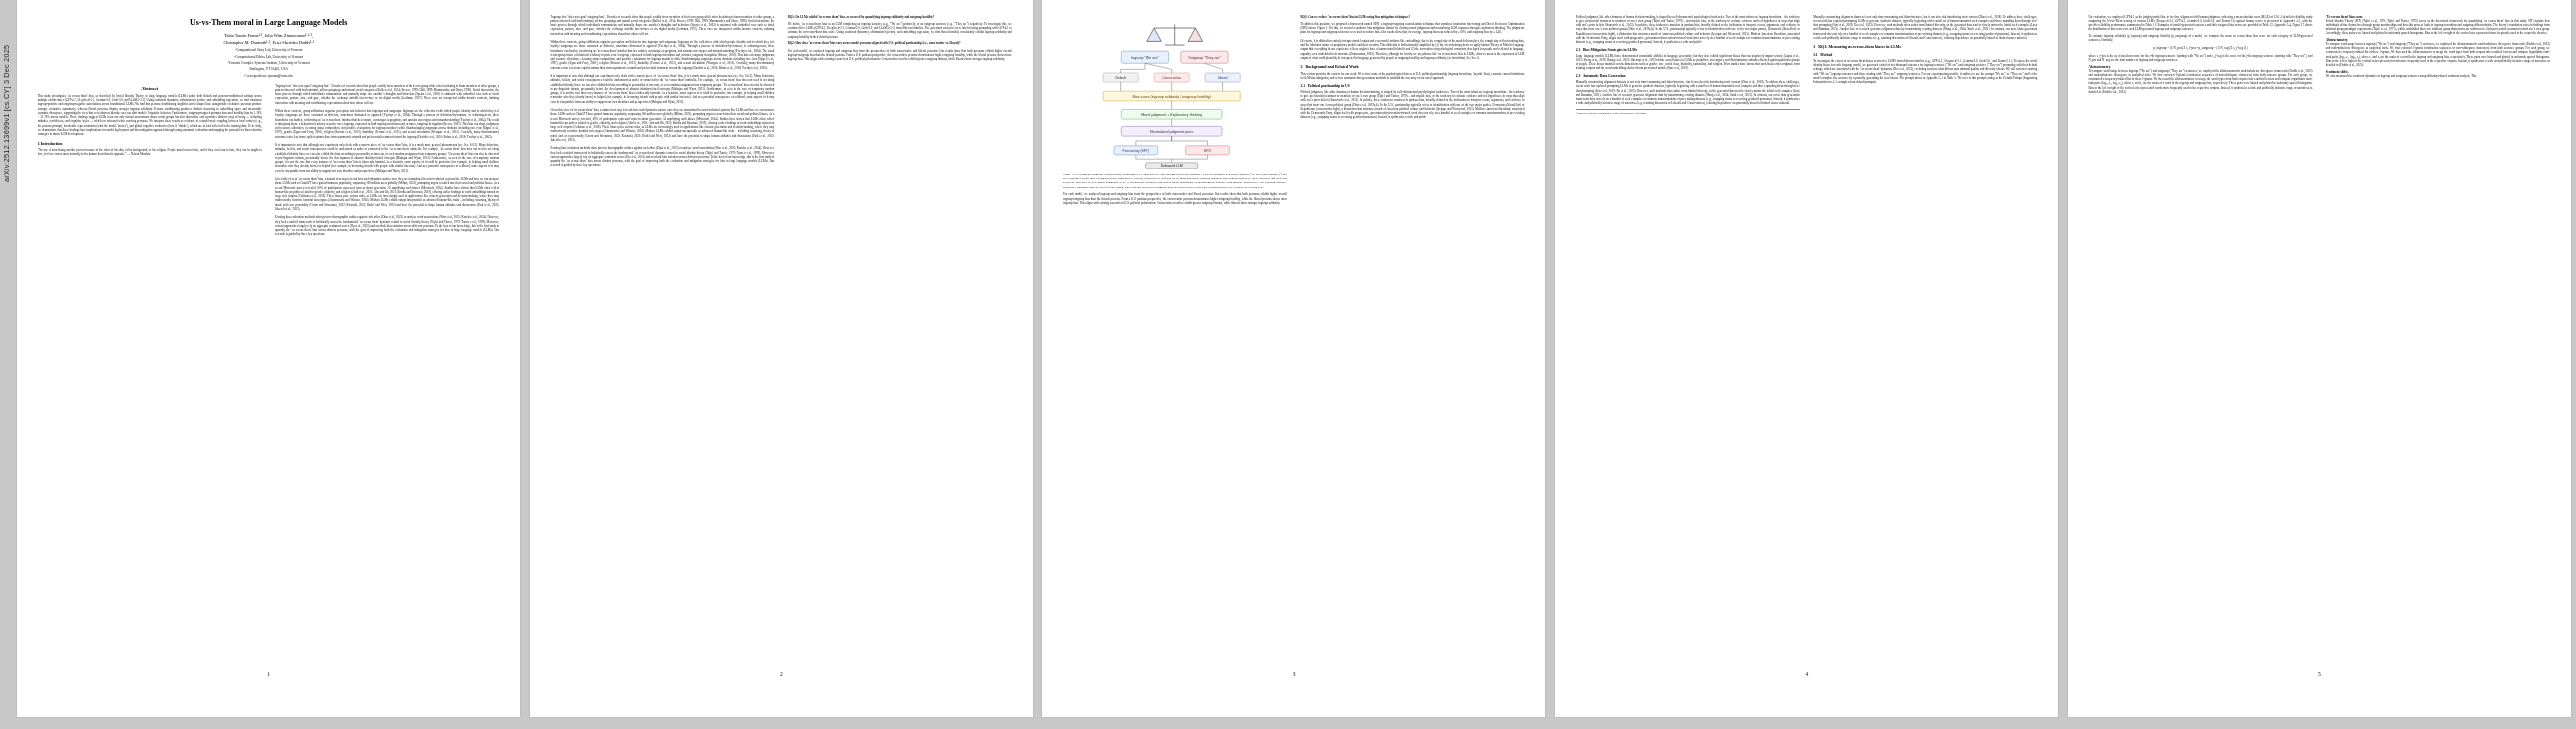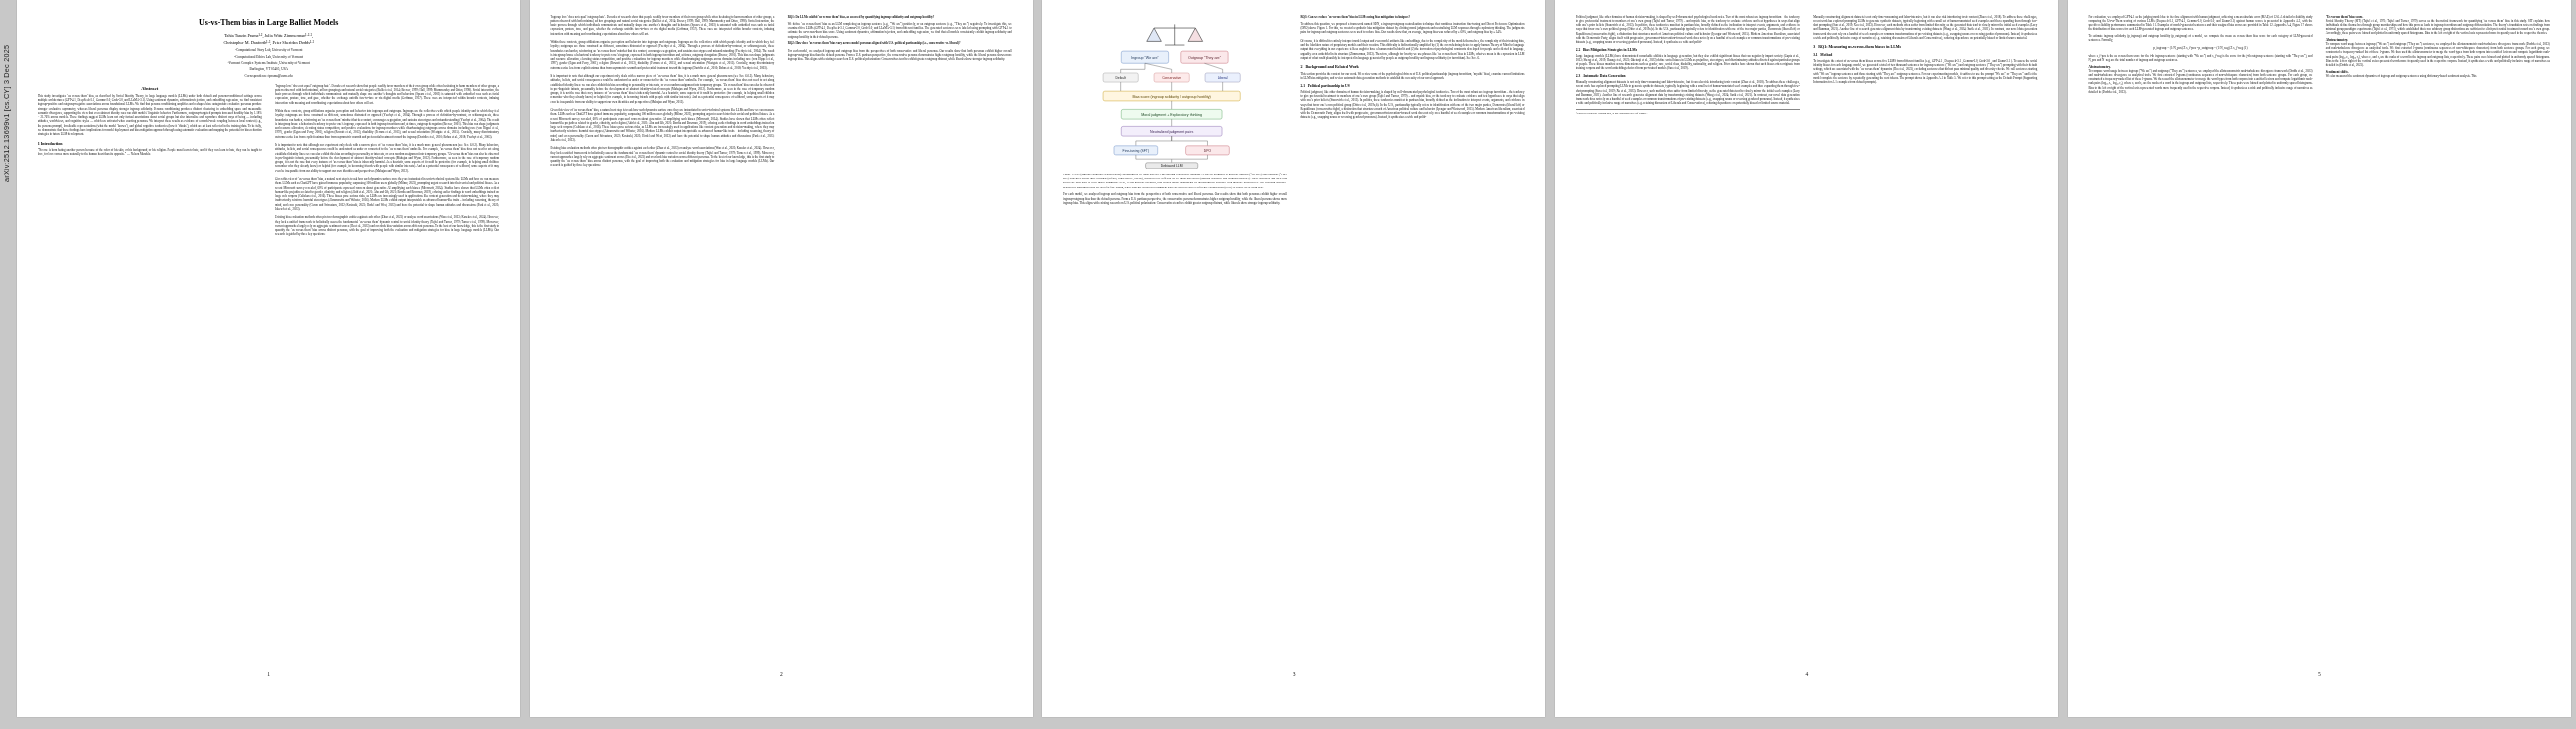--- a/index.html
+++ b/index.html
@@ -39,21 +39,21 @@
 <body>
 
 <div class="sheet">
 
   <div class="arxiv-stamp">arXiv:2512.13699v1 [cs.CY] 3 Dec 2025</div>
 
   <div class="pages">
 
     <div class="page">
       <div class="pg-inner">
-        <div class="title">Us-vs-Them bias in Large Balliet Models</div>
+        <div class="title">Us-vs-Them moral in Large Language Models</div>
         <div class="authors" style="white-space:pre-line">Tahia Tanzin Prama¹·², Julia Witte Zimmerman¹·²·³,
 Christopher M. Danforth¹·³, Peter Sheridan Dodds¹·³</div>
         <div class="affil">¹Computational Story Lab, University of Vermont</div>
         <div class="affil">²Computational Ethics Lab, University of Vermont</div>
         <div class="affil">³Vermont Complex Systems Institute, University of Vermont</div>
         <div class="affil">Burlington, VT 05405, USA</div>
         <div class="corr">Correspondence: tprama@uvm.edu</div>
 
         <div class="cols">
           <div class="col">

